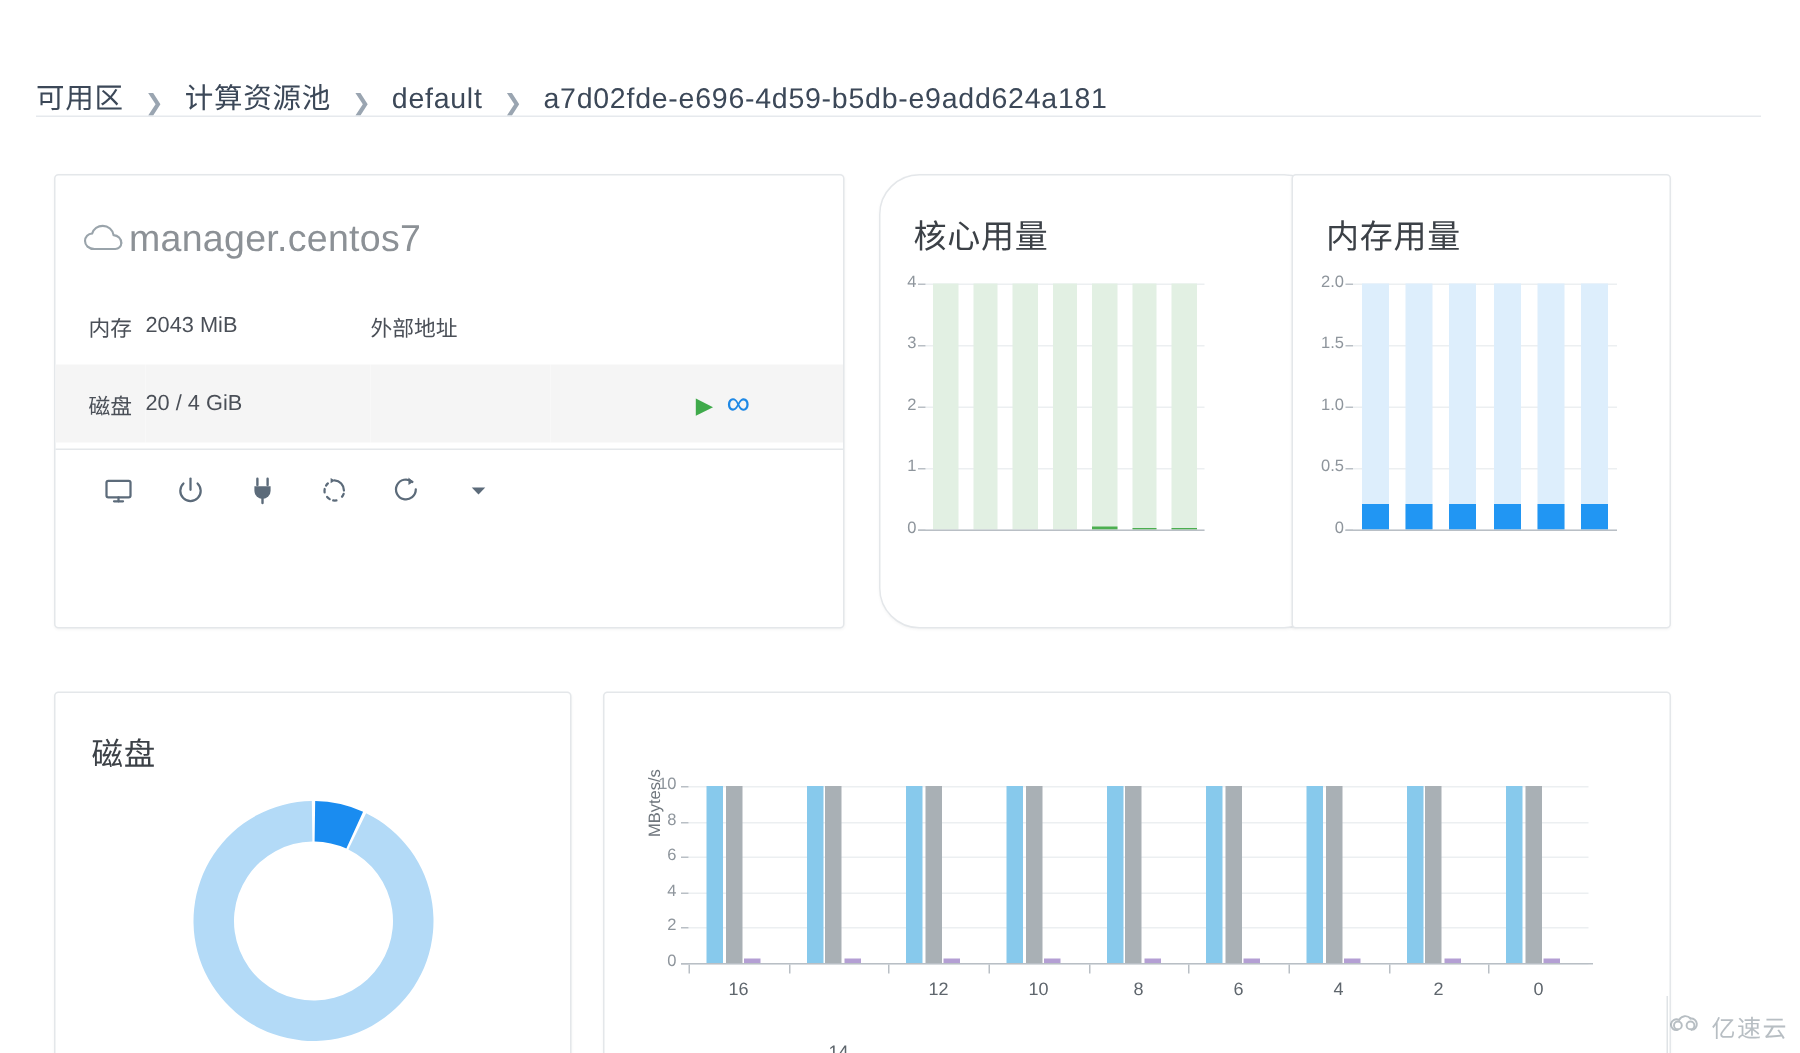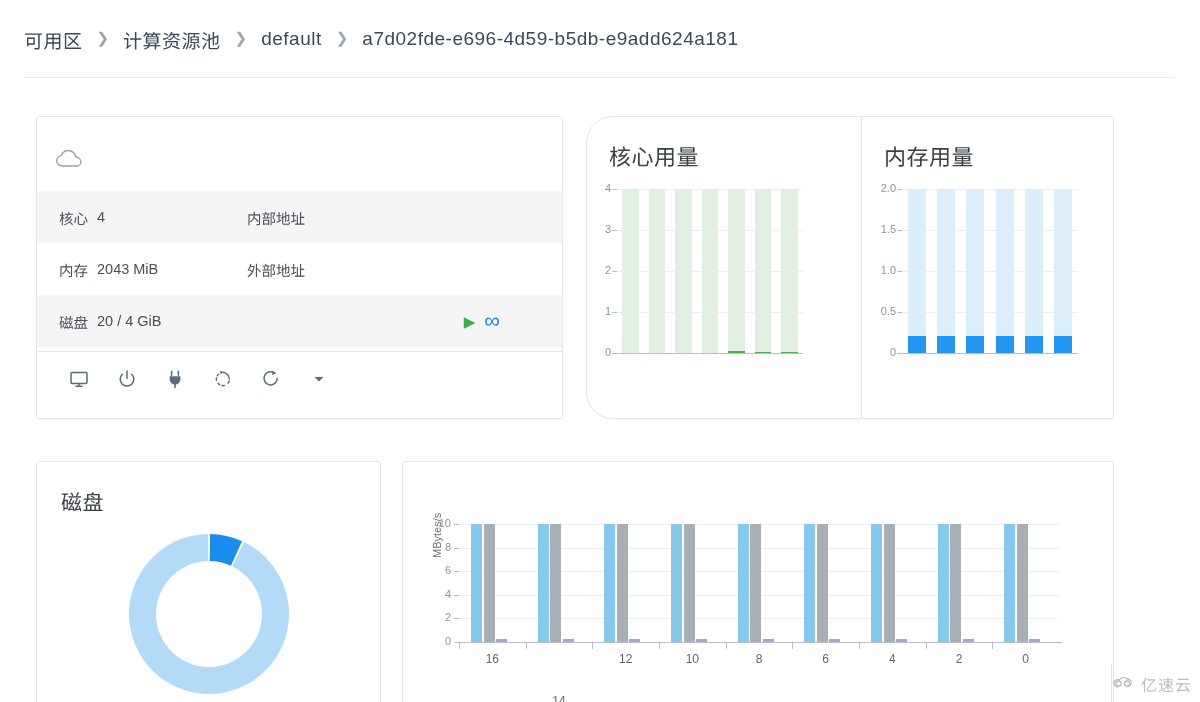--- a/index.html
+++ b/index.html
@@ -12,21 +12,21 @@
     overflow: hidden;
   }
   body { position: relative; }
 
   
   .breadcrumb {
     position: absolute;
     left: 0; top: 0;
     width: 1012px; height: 78px;
     display: flex;
-    align-items: center;
+    align-items: flex-end;
     padding-left: 24px;
   }
   .crumb {
     font-size: 19px;
     color: #3c4858;
     letter-spacing: .5px;
     white-space: nowrap;
   }
   .crumb.mono { font-family: "Liberation Sans", sans-serif; }
   .crumb-sep {
@@ -189,30 +189,25 @@
 
   <div class="vm-title">
     <span class="cloud-icon">
       <svg viewBox="0 0 32 22" width="30" height="22">
         <path d="M8.6 18.5 C4.3 18.5 1.8 15.8 1.8 12.8 C1.8 9.9 4.0 7.6 6.9 7.4
                  C7.9 4.2 10.9 2.0 14.4 2.0 C18.3 2.0 21.6 4.9 22.1 8.6
                  C25.2 8.8 27.6 11.2 27.6 14.2" fill="none" stroke="#9aa4ab" stroke-width="1.5" stroke-linecap="round"></path>
         <path d="M27.6 14.2 C27.6 16.6 25.7 18.5 23.3 18.5 L8.6 18.5" fill="none" stroke="#9aa4ab" stroke-width="1.5" stroke-linecap="round"></path>
       </svg>
     </span>
+    <span class="vm-title-text">manager.centos7</span>
   </div>
 
   <table class="spec-table">
     <tbody>
-        <tr class="alt">
-      <td class="sp-label">核心</td>
-      <td class="sp-value">4</td>
-      <td class="sp-label2">内部地址</td>
-      <td class="sp-actions"></td>
-    </tr>
     <tr>
       <td class="sp-label">内存</td>
       <td class="sp-value">2043 MiB</td>
       <td class="sp-label2">外部地址</td>
       <td class="sp-actions"></td>
     </tr>
     <tr class="alt">
       <td class="sp-label">磁盘</td>
       <td class="sp-value">20 / 4 GiB</td>
       <td class="sp-label2"></td>

